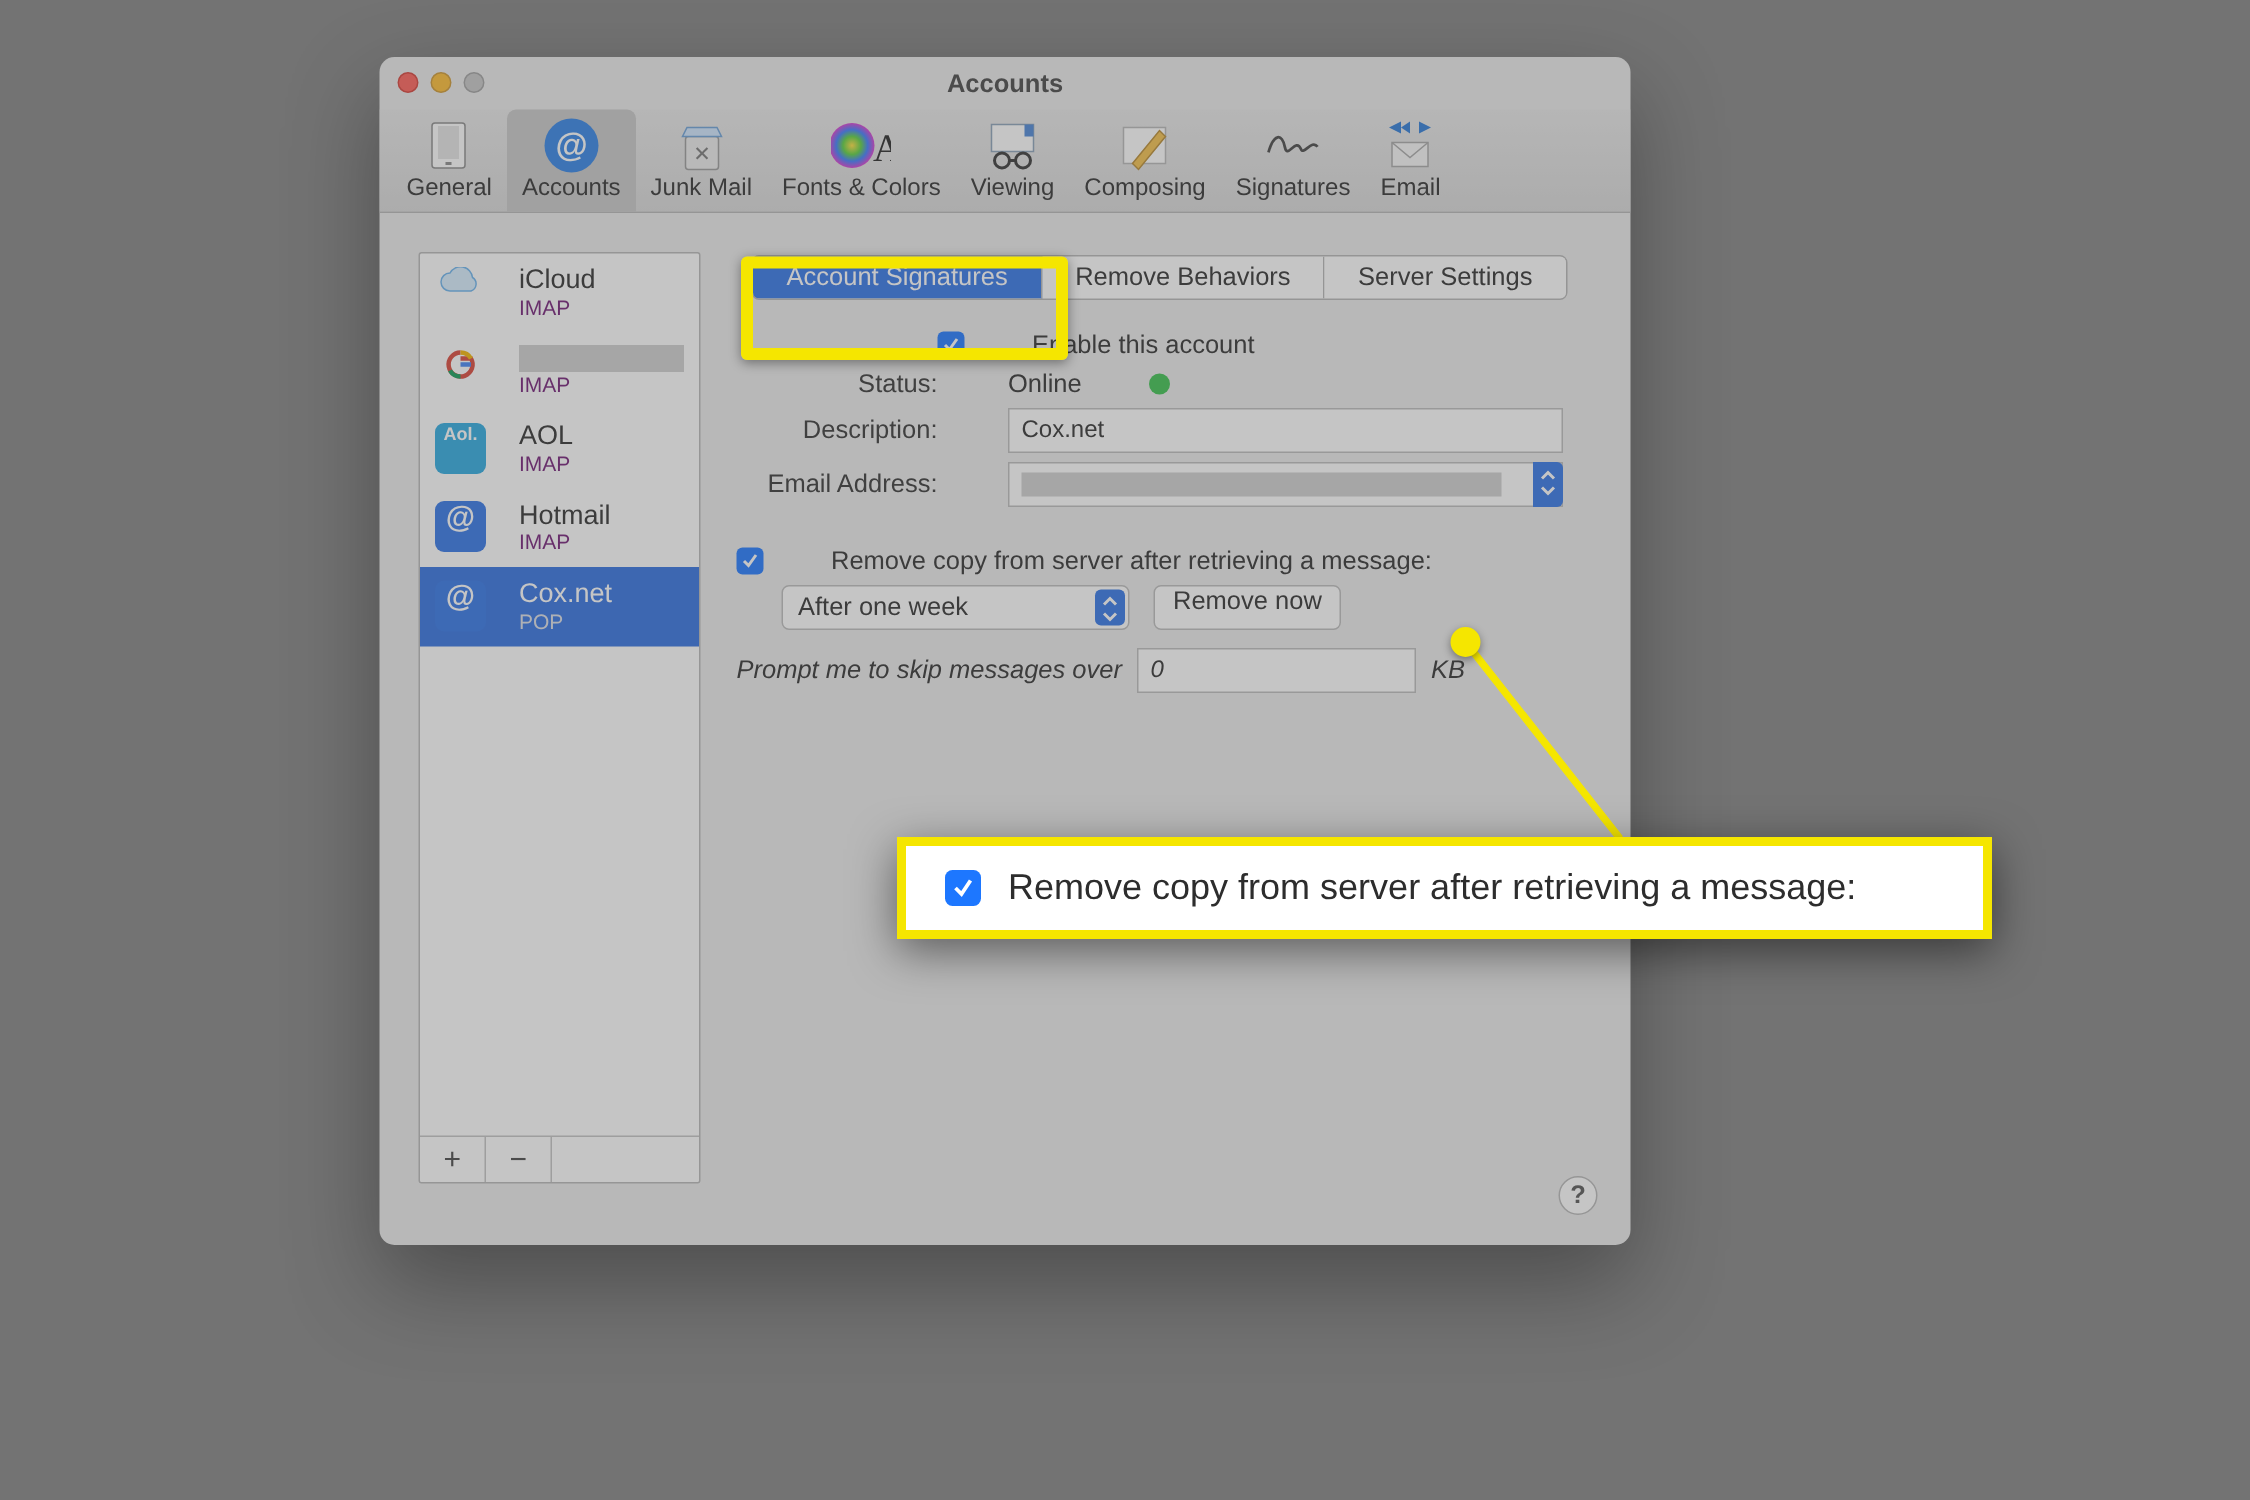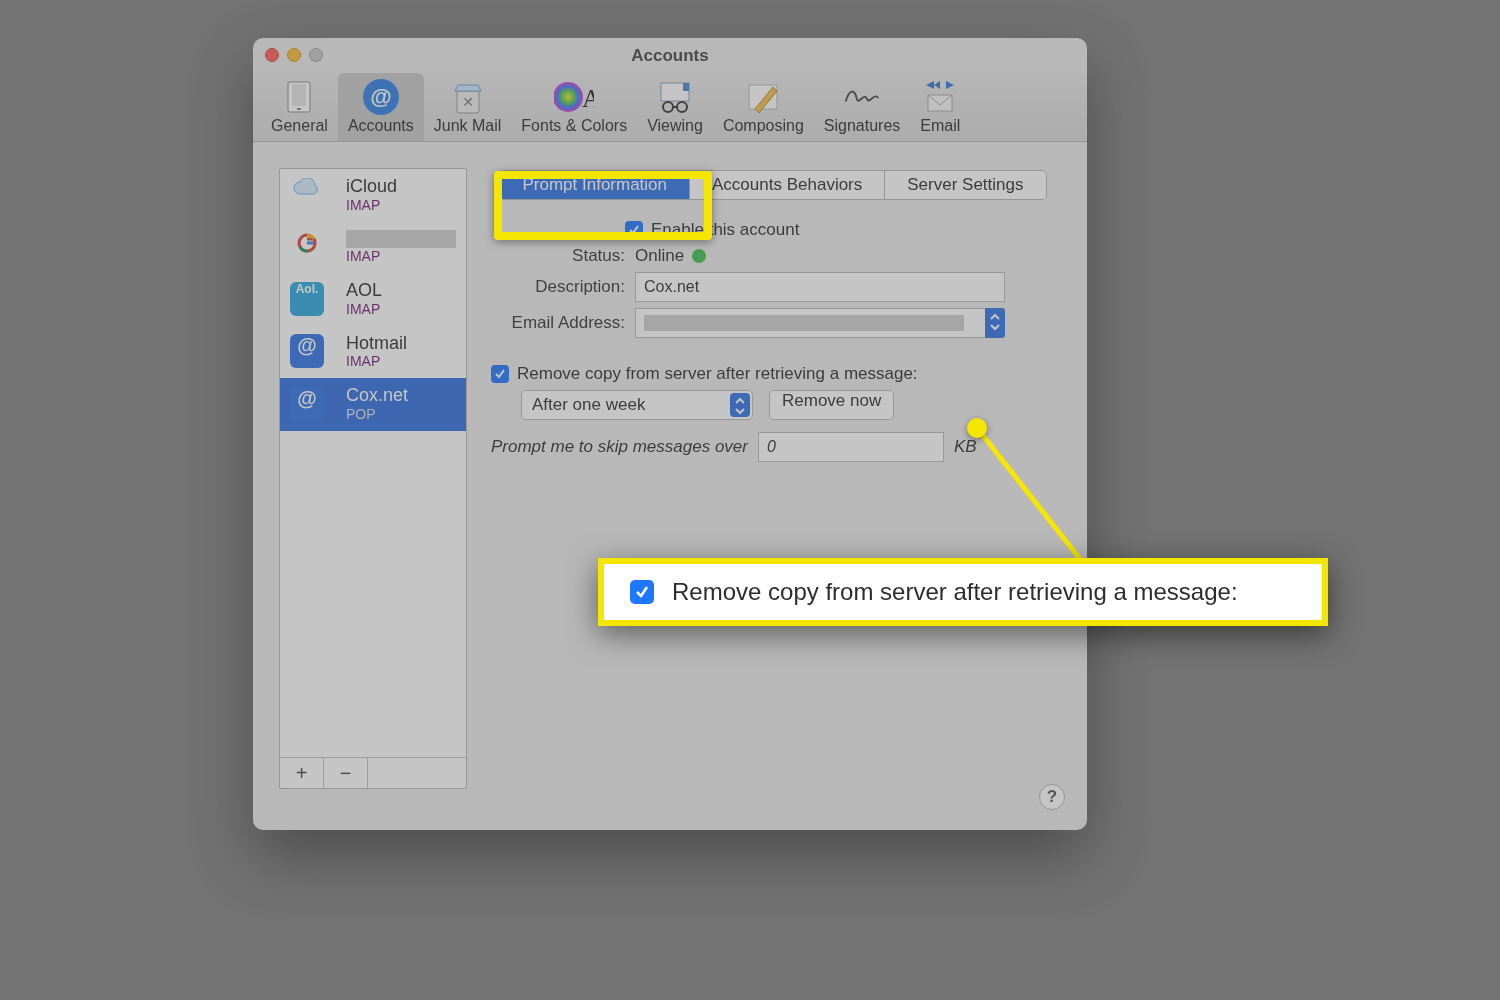--- a/index.html
+++ b/index.html
@@ -83,21 +83,21 @@
   .acctRow.selected .txt2 { color:#dcdfe6;}
   .sidefoot { border-top:1px solid #c3c3c3; display:flex;}
   .sidefoot .btn { flex:0 0 44px; height:30px; border-right:1px solid #c3c3c3; display:flex;align-items:center;justify-content:center;font-size:20px;color:#444;}
   
   .content { flex:1; background:#ececec;}
   .segwrap { display:flex; justify-content:center; margin-top:2px; margin-bottom:20px;}
   .seg { display:flex; border:1px solid #b5b5b5; border-radius:5px; overflow:hidden;}
   .seg .s { padding:4px 22px; font-size:17px; background:#fff; border-right:1px solid #b5b5b5;}
   .seg .s:last-child { border-right:none;}
   .seg .s.active { background:#2f73e6; color:#fff;}
-  .formRow { display:flex; align-items:center; margin:6px 0;}
+  .formRow { display:flex; align-items:center; margin:6px 0;gap:37px;}
   .formRow .lbl { width:140px; text-align:right; margin-right:10px; color:#333;}
   .chk { width:18px;height:18px; border-radius:4px; background:#1d77ff; display:inline-flex;align-items:center;justify-content:center; margin-right:8px;}
   .dot { width:14px;height:14px;border-radius:50%;background:#39c24d;display:inline-block;margin-left:8px;}
   .txtfield {
     border:1px solid #bcbcbc; background:#fff; height:30px; padding:2px 8px;
     font-size:16px; display:inline-flex;align-items:center;
   }
   .combo { position:relative; height:30px; border:1px solid #bcbcbc;background:#fff;display:inline-flex;align-items:center;padding:0 8px;}
   .combo .cap { width:20px; background:#2f73e6; position:absolute; right:-1px; top:-1px;bottom:-1px; border-radius:0 4px 4px 0;}
   .popup { height:30px; border:1px solid #bcbcbc; background:#fff; border-radius:5px; display:inline-flex;align-items:center; padding:0 28px 0 10px; position:relative;}
@@ -314,22 +314,22 @@
         <div class="btn">
             <span>−</span>
           </div>
         <div style="flex:1"></div>
       </div>
     </div>
 
     <div class="content">
       <div class="segwrap">
         <div class="seg">
-          <div class="s active"><span>Prompt Information</span></div>
-          <div class="s"><span>Accounts Behaviors</span></div>
+          <div class="s active"><span>Account Signatures</span></div>
+          <div class="s"><span>Remove Behaviors</span></div>
           <div class="s"><span>Server Settings</span></div>
         </div>
       </div>
 
       <div class="formRow" style="margin-left:140px;">
         <span class="chk">
           <svg width="12" height="12" viewBox="0 0 12 12">
               <path d="M2 6 L5 9 L10 2" stroke="#fff" stroke-width="2" fill="none"></path>
             </svg>
         </span>

